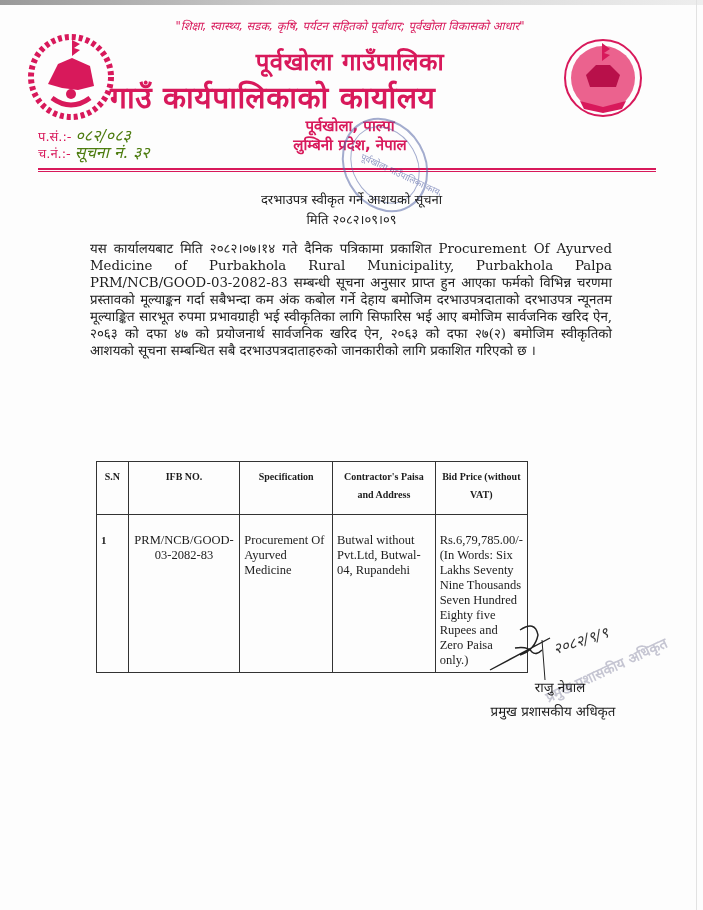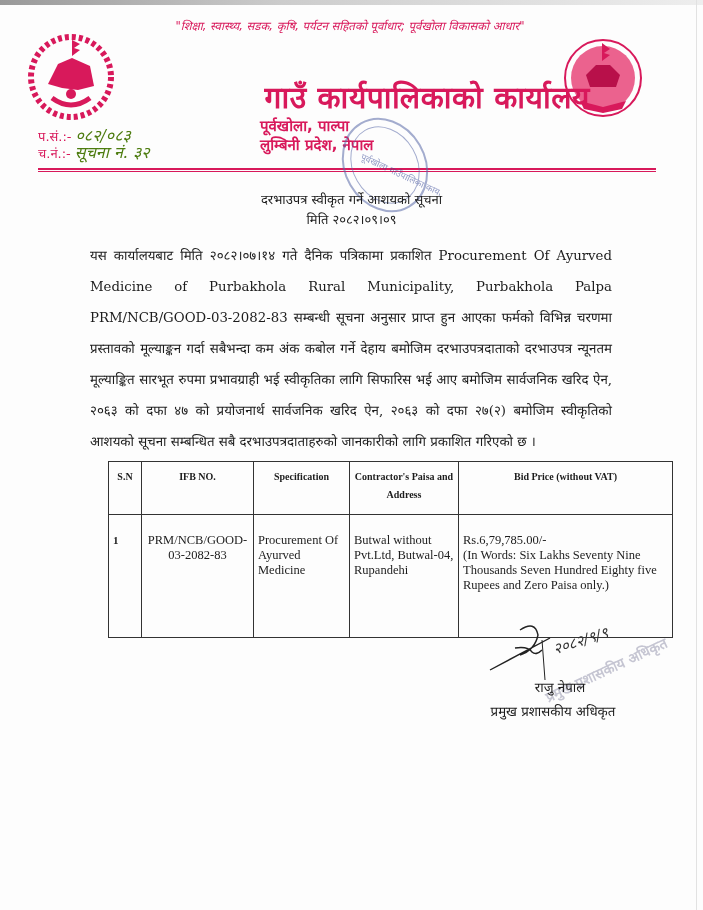--- a/index.html
+++ b/index.html
@@ -9,23 +9,23 @@
   }
   .page { position: absolute; inset: 0; background: #fdfdfd; }
   .topshade { position: absolute; left: 0; top: 0; width: 703px; height: 5px;
     background: linear-gradient(90deg, #999 0%, #ccc 40%, #eee 100%); }
   .rightedge { position: absolute; right: 6px; top: 0; width: 1px; height: 910px; background: #e2e2e2; }
 
   .motto { position: absolute; left: 140px; top: 18px; width: 420px; text-align: center;
     color: #d8195b; font-style: italic; font-size: 11.5px; font-family: "DejaVu Sans", sans-serif; }
   .title1 { position: absolute; left: 150px; top: 44px; width: 400px; text-align: center;
     color: #d8195b; font-weight: bold; font-size: 24px; font-family: "DejaVu Sans", sans-serif; letter-spacing: 0.5px; }
-  .title2 { position: absolute; left: 110px; top: 76px; width: 480px; text-align: right;
+  .title2 { position: absolute; left: 110px; top: 76px; width: 480px; text-align: left;
     color: #d8195b; font-weight: bold; font-size: 30px; font-family: "DejaVu Sans", sans-serif; letter-spacing: 0.5px; }
-  .addr1, .addr2 { position: absolute; left: 260px; width: 180px; text-align: left;
+  .addr1, .addr2 { position: absolute; left: 260px; width: 180px; text-align: center;
     color: #d8195b; font-weight: bold; font-size: 15px; font-family: "DejaVu Sans", sans-serif; }
   .addr1 { top: 115px; }
   .addr2 { top: 134px; }
 
   .emblem { position: absolute; width: 86px; height: 86px; }
   .emblem-left { left: 28px; top: 34px; }
   .emblem-right { left: 560px; top: 35px; }
 
   .ref { position: absolute; left: 38px; font-size: 13px; color: #d8195b; font-family: "DejaVu Sans", sans-serif; }
   .ref .hand { color: #4d7c0f; font-style: italic; font-size: 16px; font-family: "DejaVu Serif", serif; margin-left: 4px; }
@@ -34,23 +34,23 @@
 
   .rule1 { position: absolute; left: 38px; top: 168px; width: 618px; height: 2px; background: #d8195b; }
   .rule2 { position: absolute; left: 38px; top: 171px; width: 618px; height: 1px; background: #d8195b; }
 
   .stamp { position: absolute; left: 330px; top: 110px; width: 110px; height: 110px; opacity: 0.55; }
 
   .subject { position: absolute; left: 200px; top: 190px; width: 303px; text-align: center; font-size: 13px; }
   .subdate { position: absolute; left: 200px; top: 210px; width: 303px; text-align: center; font-size: 13px; }
 
   .body-text { position: absolute; left: 90px; top: 240px; width: 522px; font-size: 13.3px;
-    line-height: 31px; text-align: justify; text-align-last: left; }
+    line-height: 17px; text-align: justify; text-align-last: left; }
 
-  table.bids { position: absolute; left: 108px; top: 461px; width: 565px; border-collapse: collapse;
+  table.bids { position: absolute; left: 96px; top: 461px; width: 432px; border-collapse: collapse;
     font-family: "Liberation Serif", serif; font-size: 12.5px; }
   table.bids th, table.bids td { border: 1px solid #333; vertical-align: top; }
   table.bids th { font-size: 10px; font-weight: bold; height: 46px; padding: 6px 4px 0 4px; text-align: center; line-height: 18px; }
   table.bids td { height: 100px; padding: 18px 4px 4px 4px; line-height: 15px; }
   .c-sn { width: 24px; }
   .c-ifb { width: 103px; }
   .c-spec { width: 87px; }
   .c-con { width: 100px; }
   td.c-ifb { text-align: center; }
   td.c-sn { font-size: 11px; font-weight: bold; }
@@ -81,20 +81,21 @@
 
   <svg class="emblem emblem-right" viewBox="0 0 86 86">
     <circle cx="43" cy="43" r="38" fill="none" stroke="#d8195b" stroke-width="2"></circle>
     <circle cx="43" cy="43" r="32" fill="#e8477a" opacity="0.85"></circle>
     <path d="M42 8 L42 26 L50 20 L44 18 L50 14 Z" fill="#d8195b"></path>
     <path d="M20 66 L43 72 L66 66 L62 74 L43 78 L24 74 Z" fill="#d8195b"></path>
     <path d="M26 40 L36 30 L50 30 L60 40 L56 52 L30 52 Z" fill="#b8104a"></path>
   </svg>
 
   <div class="motto">"शिक्षा, स्वास्थ्य, सडक, कृषि, पर्यटन सहितको पूर्वाधार; पूर्वखोला विकासको आधार"</div>
+  <div class="title1">पूर्वखोला गाउँपालिका</div>
   <div class="title2">गाउँ कार्यपालिकाको कार्यालय</div>
   <div class="addr1">पूर्वखोला, पाल्पा</div>
   <div class="addr2">लुम्बिनी प्रदेश, नेपाल</div>
 
   <div class="ref ref1">
     <span>प.सं.:-</span><span class="hand">०८२/०८३</span>
   </div>
   <div class="ref ref2">
     <span>च.नं.:-</span><span class="hand">सूचना नं. ३२</span>
   </div>

